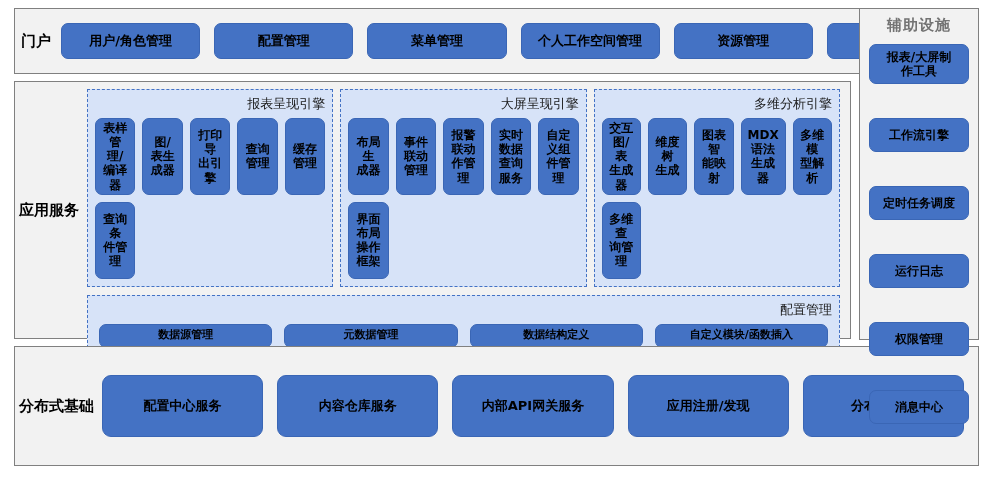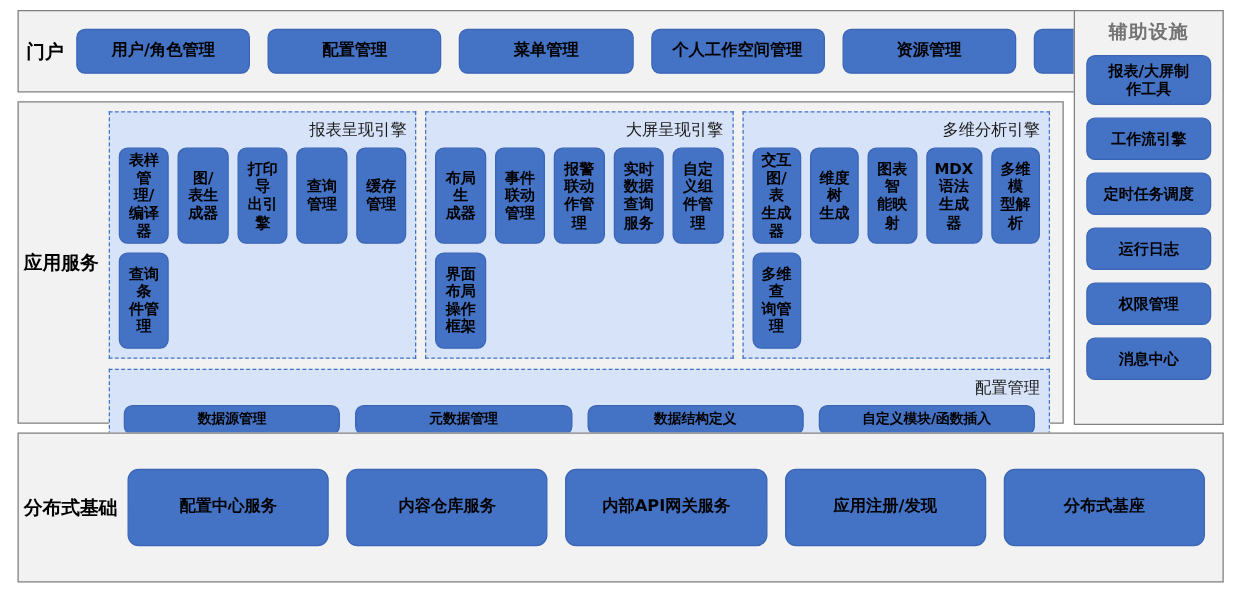--- a/index.html
+++ b/index.html
@@ -236,21 +236,21 @@
           <div class="btn">菜单管理</div>
           <div class="btn">个人工作空间管理</div>
           <div class="btn">资源管理</div>
           <div class="btn">自助分析</div>
         </div>
     </div>
   </div>
 
   <div class="aux-col">
     <div class="aux-title">辅助设施</div>
-    <div style="width:100%;display:flex;flex-direction:column;align-items:center;" id="aux-items">
+    <div style="width:100%;display:flex;flex-direction:column;align-items:center;gap:24px;" id="aux-items">
         <div class="btn two-line">报表/大屏制
 作工具</div>
         <div class="btn">工作流引擎</div>
         <div class="btn">定时任务调度</div>
         <div class="btn">运行日志</div>
         <div class="btn">权限管理</div>
         <div class="btn">消息中心</div>
       </div>
   </div>
 

